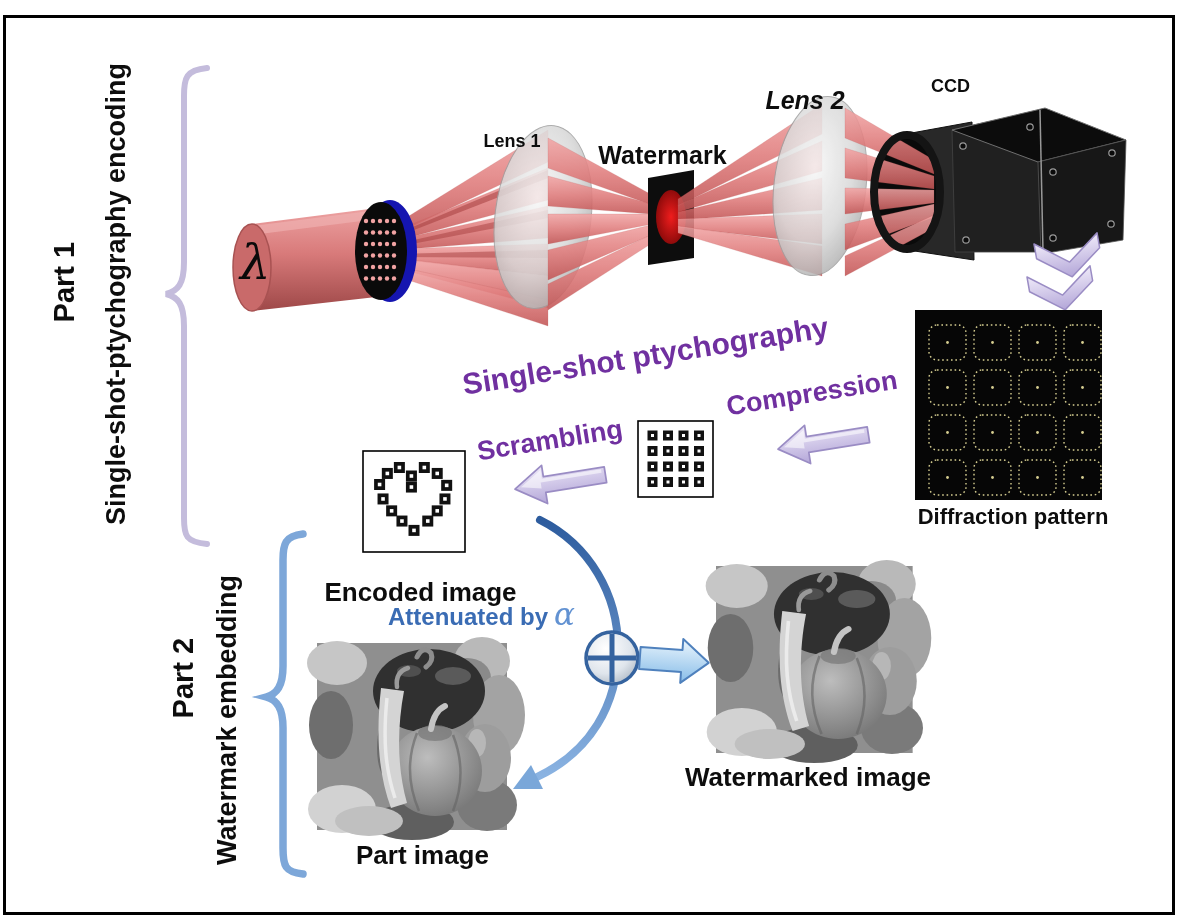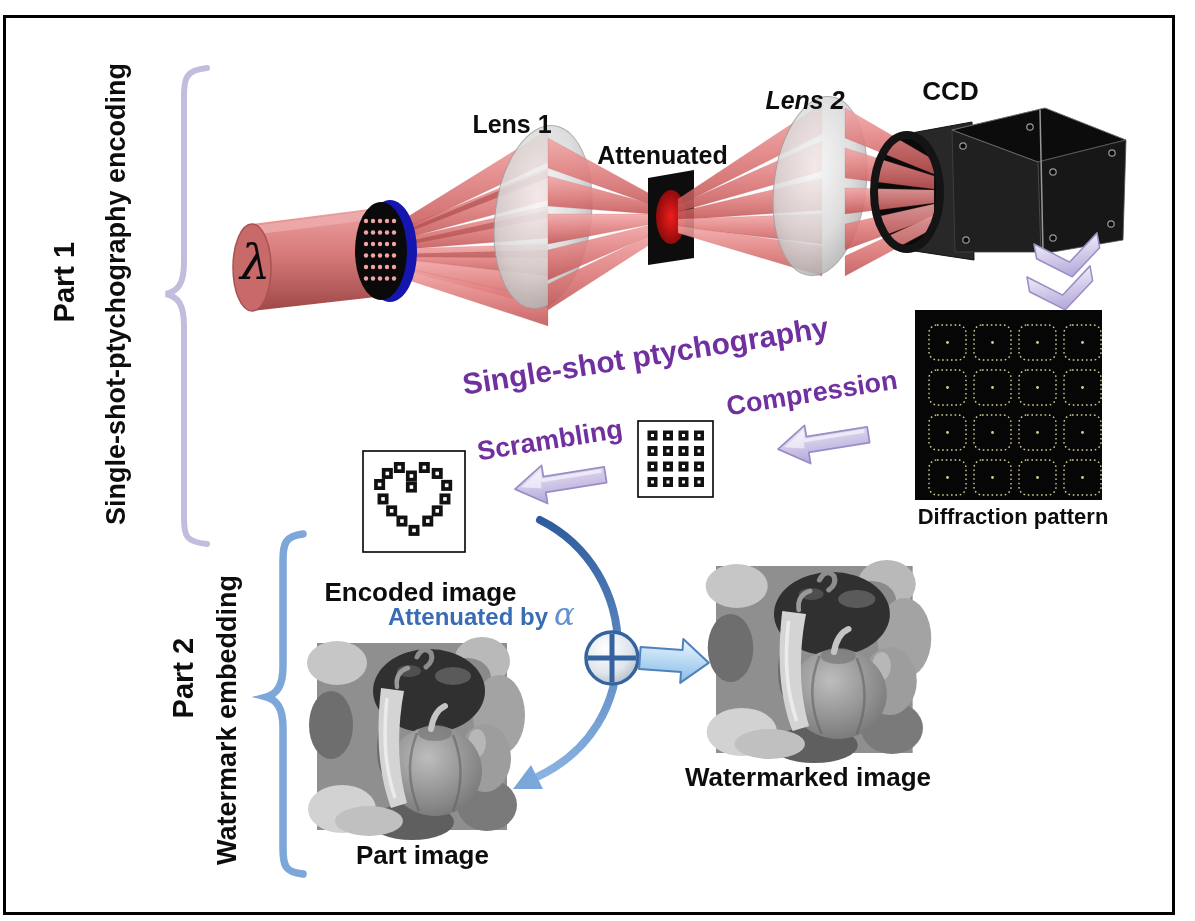--- a/index.html
+++ b/index.html
@@ -357,24 +357,24 @@
     <use href="#peppersArt" xlink:href="#peppersArt" transform="translate(716,566) scale(1.035,1.0)"></use>
   </svg>
 
   <div class="lbl vert" style="left:4px;top:265px;width:120px;font-size:29px;">Part 1</div>
   <div class="lbl vert" style="left:-153px;top:278px;width:540px;font-size:27px;">Single-shot-ptychography encoding</div>
 
   <div class="lbl vert" style="left:128px;top:661px;width:110px;font-size:29px;">Part 2</div>
   <div class="lbl vert" style="left:48px;top:704px;width:360px;font-size:27px;">Watermark embedding</div>
 
   <div class="lbl lambda" style="left:240px;top:234px;">λ</div>
-  <div class="lbl center" style="left:462px;top:110px;width:100px;font-size:25px;">Lens 1</div>
-  <div class="lbl center" style="left:585px;top:141px;width:155px;font-size:25px;">Attenuated</div>
+  <div class="lbl center" style="left:462px;top:131px;width:100px;font-size:18px;">Lens 1</div>
+  <div class="lbl center" style="left:585px;top:141px;width:155px;font-size:25px;">Watermark</div>
   <div class="lbl center" style="left:755px;top:86px;width:100px;font-size:25px;font-style:italic;">Lens 2</div>
-  <div class="lbl center" style="left:908px;top:76px;width:85px;font-size:26px;">CCD</div>
+  <div class="lbl center" style="left:908px;top:76px;width:85px;font-size:18px;">CCD</div>
 
   <div class="lbl center purple tilt" style="left:438px;top:338px;width:415px;font-size:30px;">Single-shot ptychography</div>
   <div class="lbl center purple tilt" style="left:712px;top:378px;width:200px;font-size:27px;">Compression</div>
   <div class="lbl center purple tilt" style="left:465px;top:425px;width:170px;font-size:27px;">Scrambling</div>
 
   <div class="lbl center" style="left:888px;top:504px;width:250px;font-size:22px;">Diffraction pattern</div>
   <div class="lbl center" style="left:303px;top:553px;width:235px;font-size:26px;margin-top:24px;">Encoded image</div>
 
   <div class="lbl blue" style="left:388px;top:596px;font-size:24px;">
     <span>Attenuated by</span><span class="alpha">α</span>

